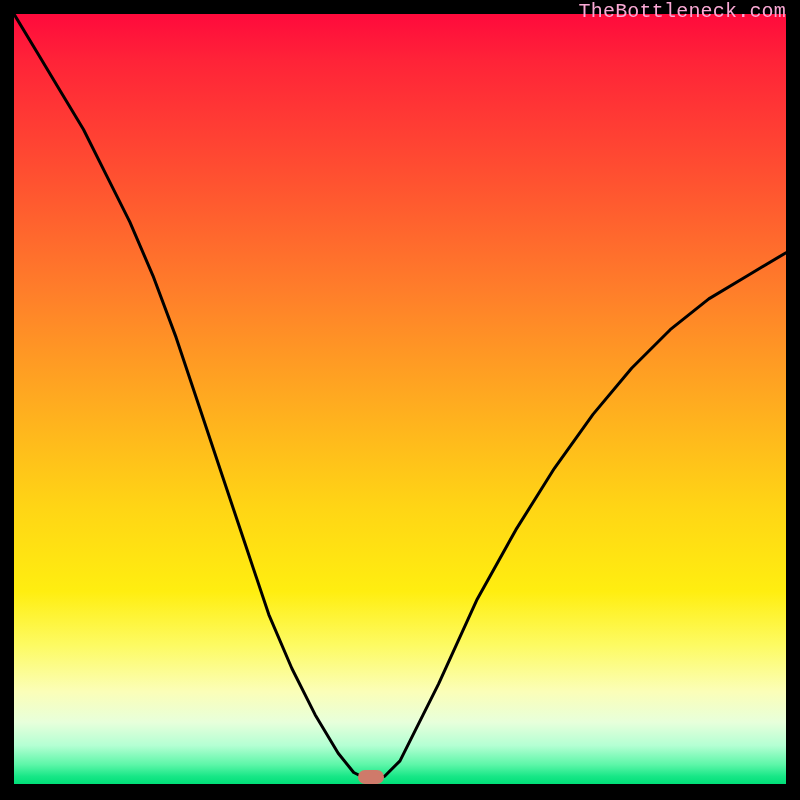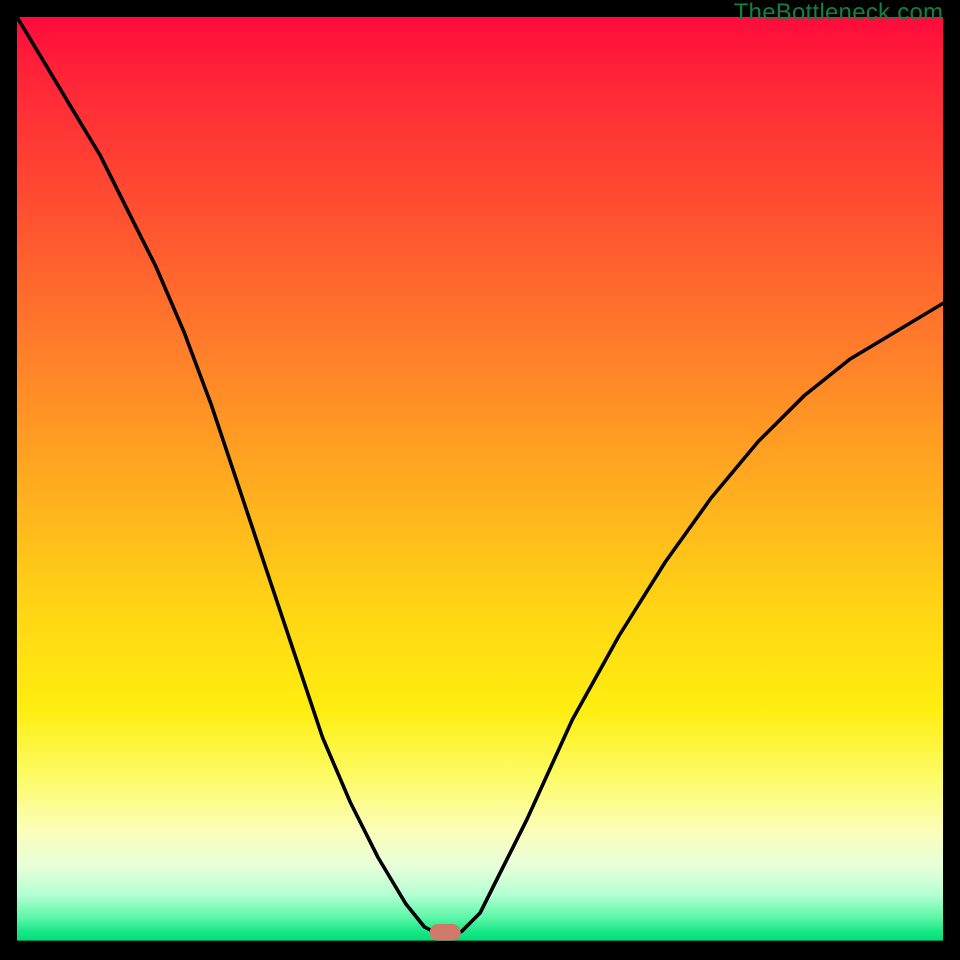--- a/index.html
+++ b/index.html
@@ -56,25 +56,26 @@
     width: 26px;
     height: 14px;
     border-radius: 7px;
     background: #cf7a6a;
     transform: translate(-50%, -50%);
   }
   .watermark {
     position: absolute;
     top: 0px;
     right: 14px;
-    color: #15803d;
+    color: #f9a8d4;
     font-size: 20px;
     letter-spacing: 0.2px;
     font-weight: 400;
     user-select: none;
+    font-family: Liberation Mono, monospace;
   }
 </style>
 </head>
 <body>
 
 <div class="stage">
 
   <div class="plot-area">
     <div class="gradient"></div>
 

